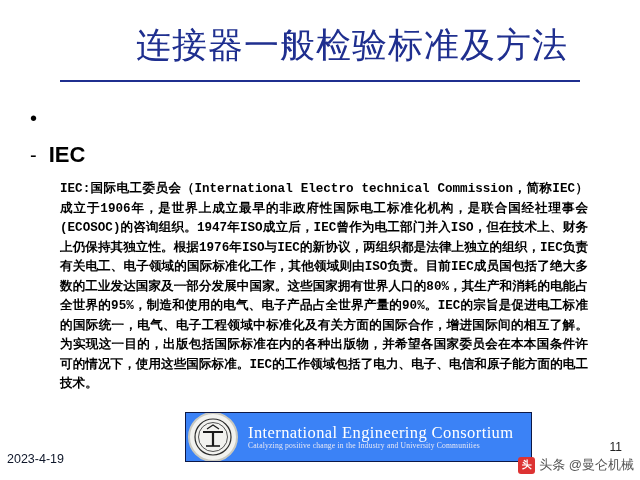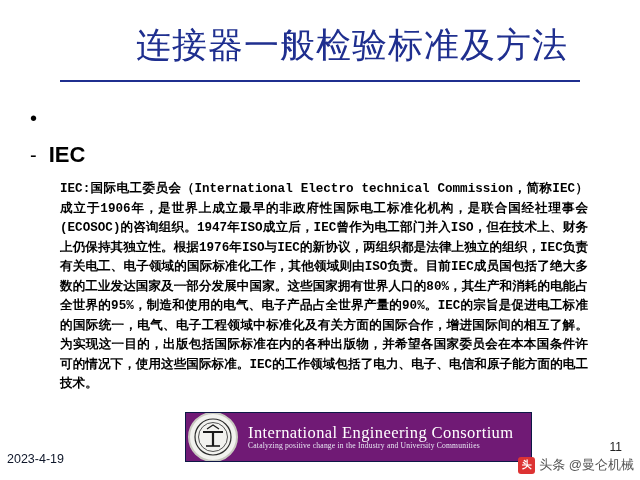--- a/index.html
+++ b/index.html
@@ -88,21 +88,21 @@
     color: #000000;
     text-align: justify;
     font-weight: bold;
   }
   .logo-box {
     position: absolute;
     left: 185px;
     top: 412px;
     width: 345px;
     height: 48px;
-    background: #701a75;
+    background: #3b82f6;
     border: 1px solid #0d1845;
     display: flex;
     align-items: center;
     overflow: hidden;
   }
   .logo-seal {
     width: 46px;
     height: 46px;
     margin-left: 2px;
     border-radius: 50%;

